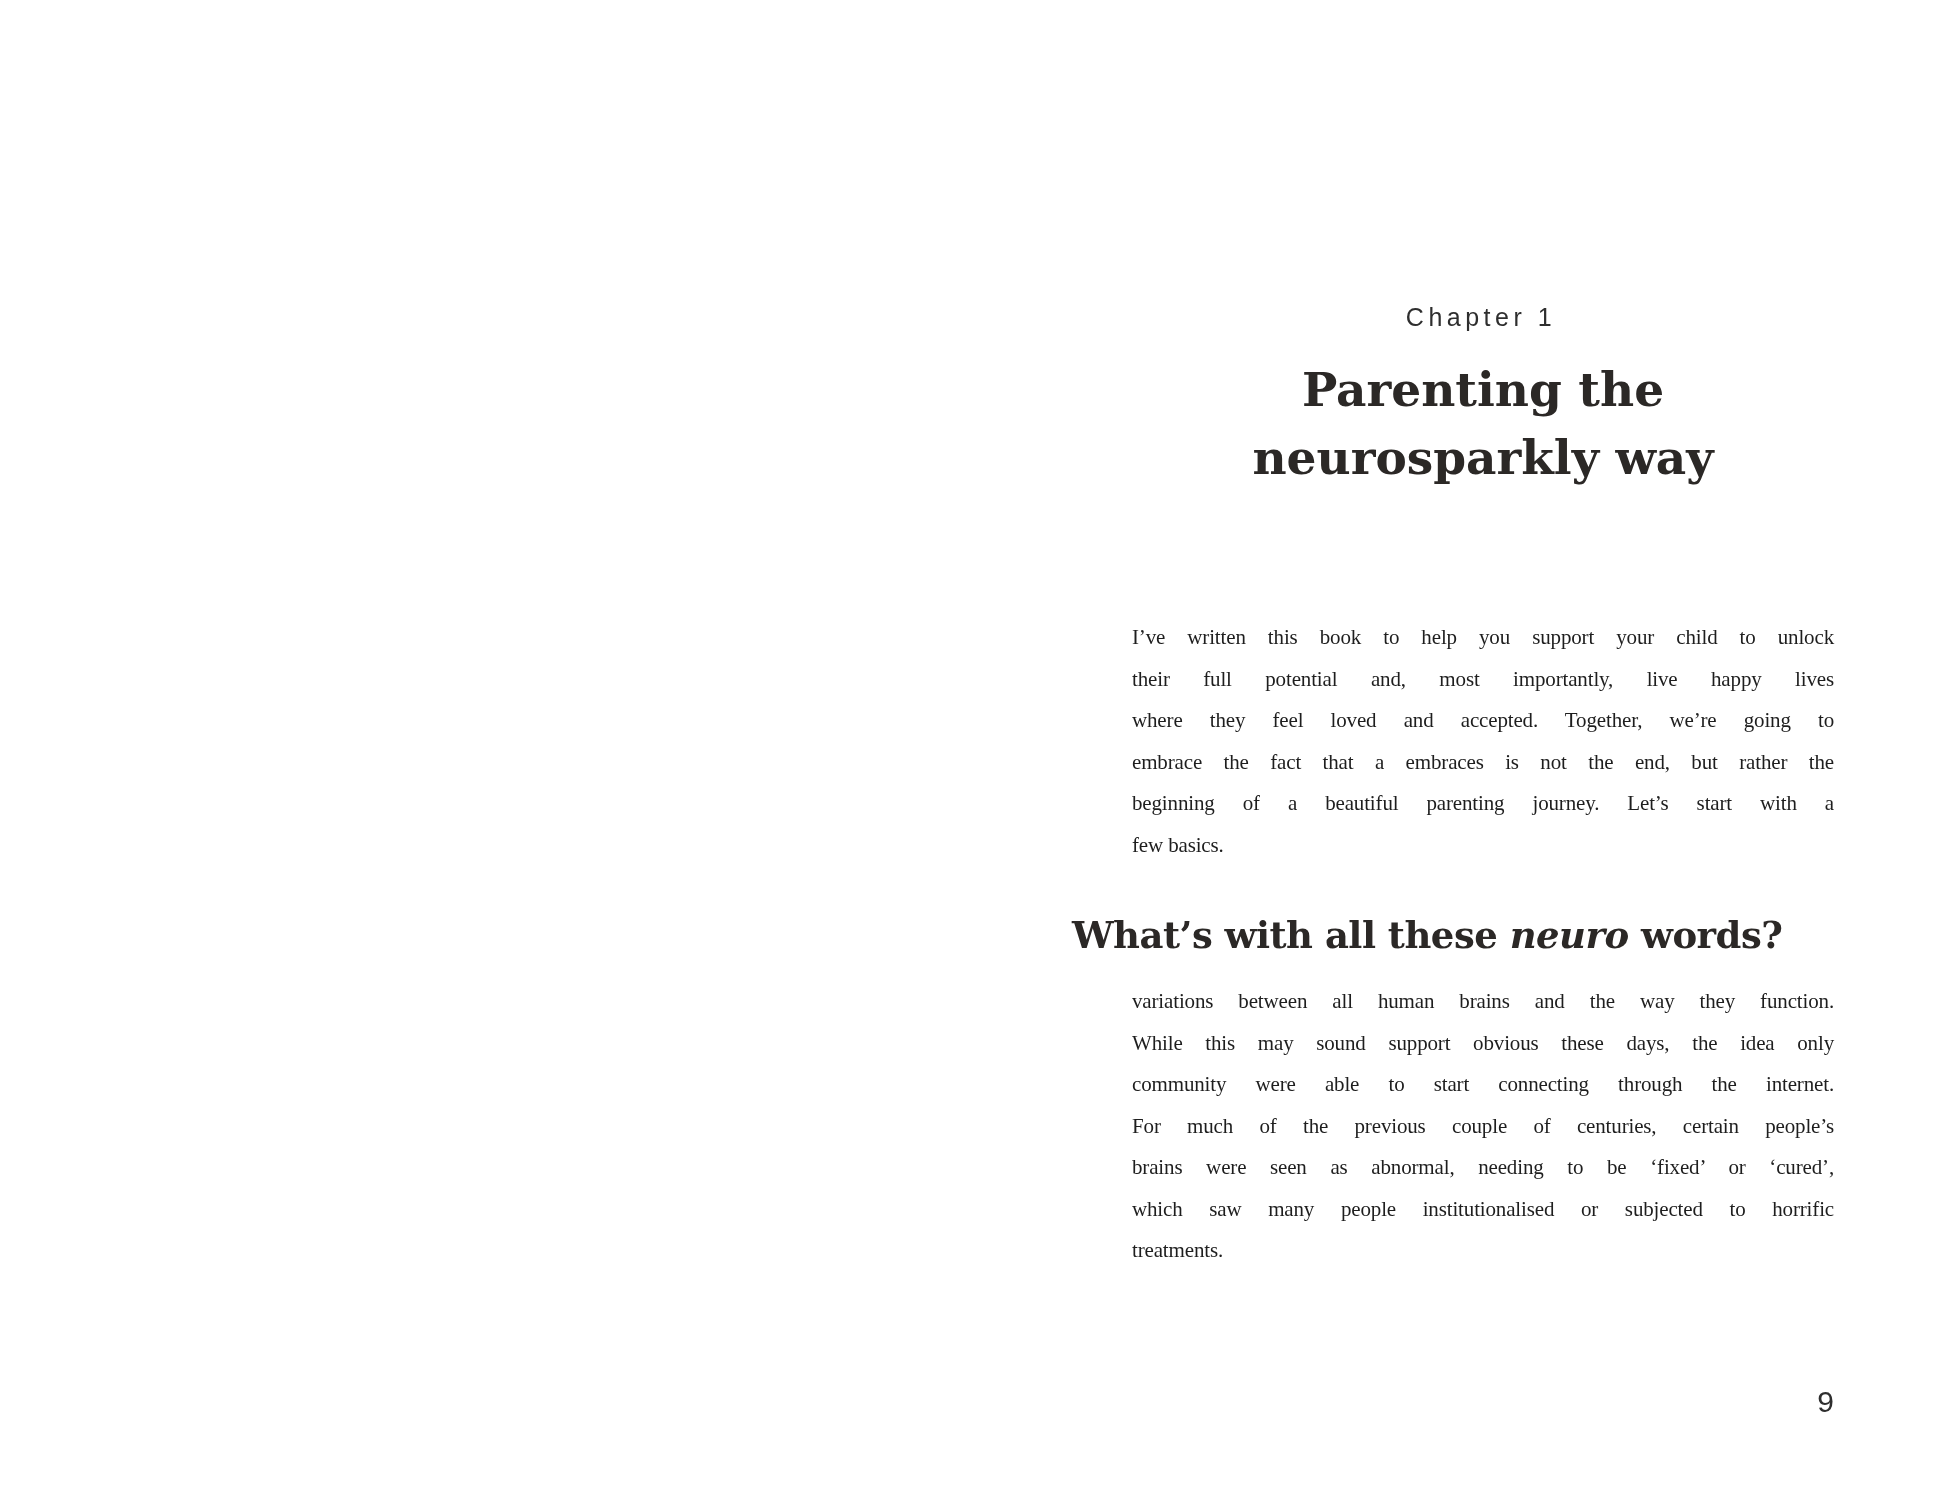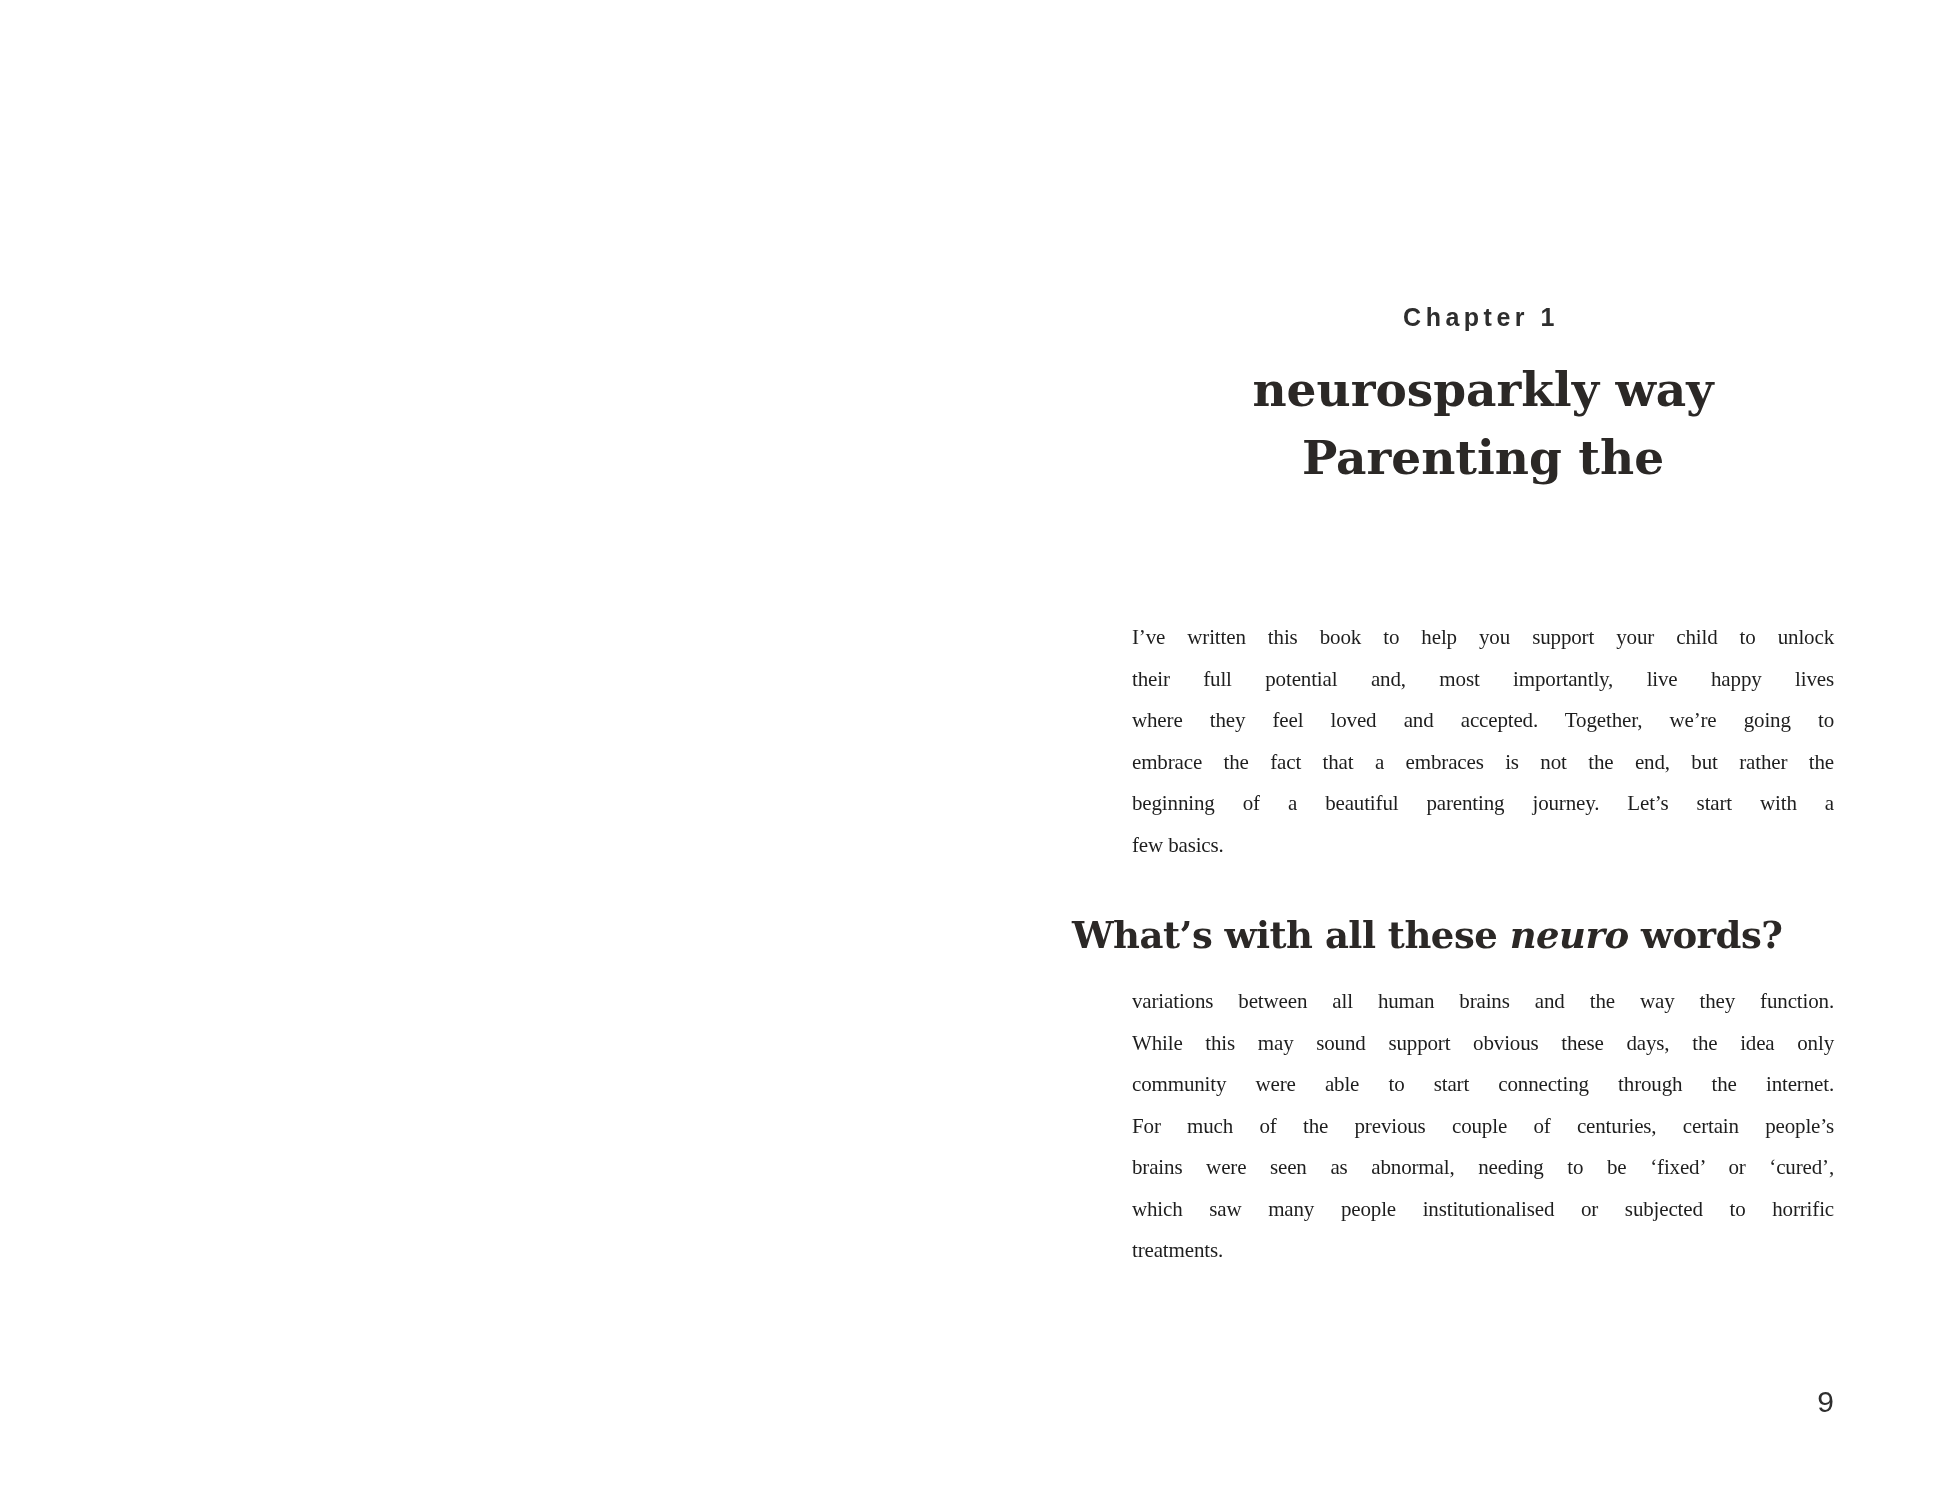--- a/index.html
+++ b/index.html
@@ -37,21 +37,21 @@
     height: 1488px;
   }
   .chapter-label {
     position: absolute;
     left: 0; right: 4px;
     top: 305px;
     text-align: center;
     font-family: "Liberation Sans", sans-serif;
     font-size: 25px;
     line-height: 25px;
-    font-weight: 700;
+    font-weight: 400;
     letter-spacing: 4.5px;
     color: var(--label-text, #2e2e2e);
     white-space: nowrap;
   }
   .chapter-title {
     position: absolute;
     left: -40px; right: -40px;
     top: 356px;
     text-align: center;
     font-family: "DejaVu Serif", serif;
@@ -108,22 +108,22 @@
 <body>
 
 <div class="spread">
   <div class="left-page"></div>
   <div class="right-page"></div>
 
   <div class="column">
     <div class="chapter-label">Chapter 1</div>
 
     <h1 class="chapter-title" style="margin:0; font-weight:700;">
+        <div class="line">Parenting the</div>
         <div class="line line-last">neurosparkly way</div>
-        <div class="line">Parenting the</div>
       </h1>
 
     <div class="body-paragraph intro-paragraph">
         <div class="line">I’ve written this book to help you support your child to unlock</div>
         <div class="line">their full potential and, most importantly, live happy lives</div>
         <div class="line">where they feel loved and accepted. Together, we’re going to</div>
         <div class="line">embrace the fact that a embraces is not the end, but rather the</div>
         <div class="line">beginning of a beautiful parenting journey. Let’s start with a</div>
         <div class="line line-last">few basics.</div>
       </div>

